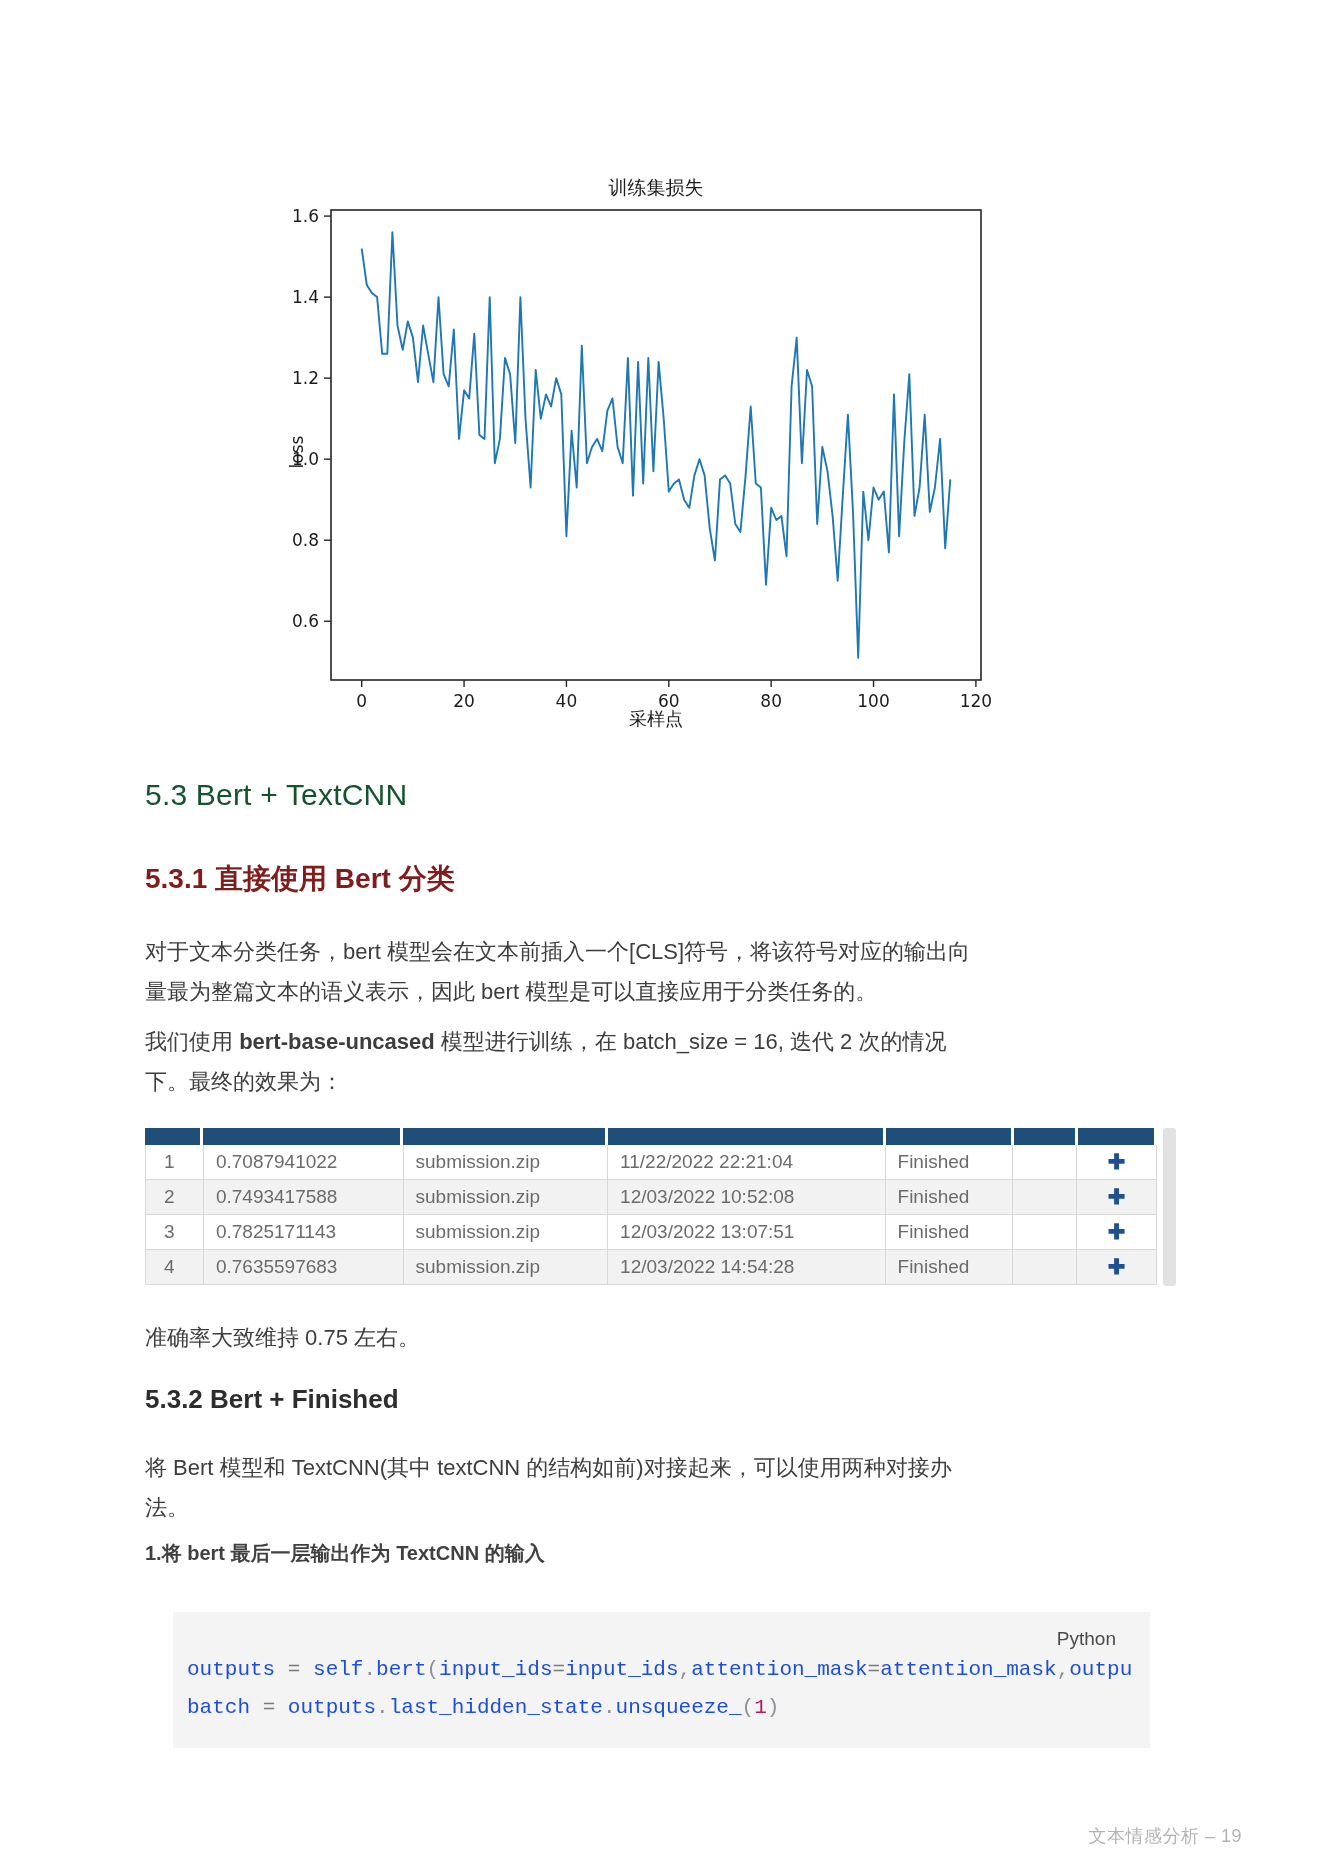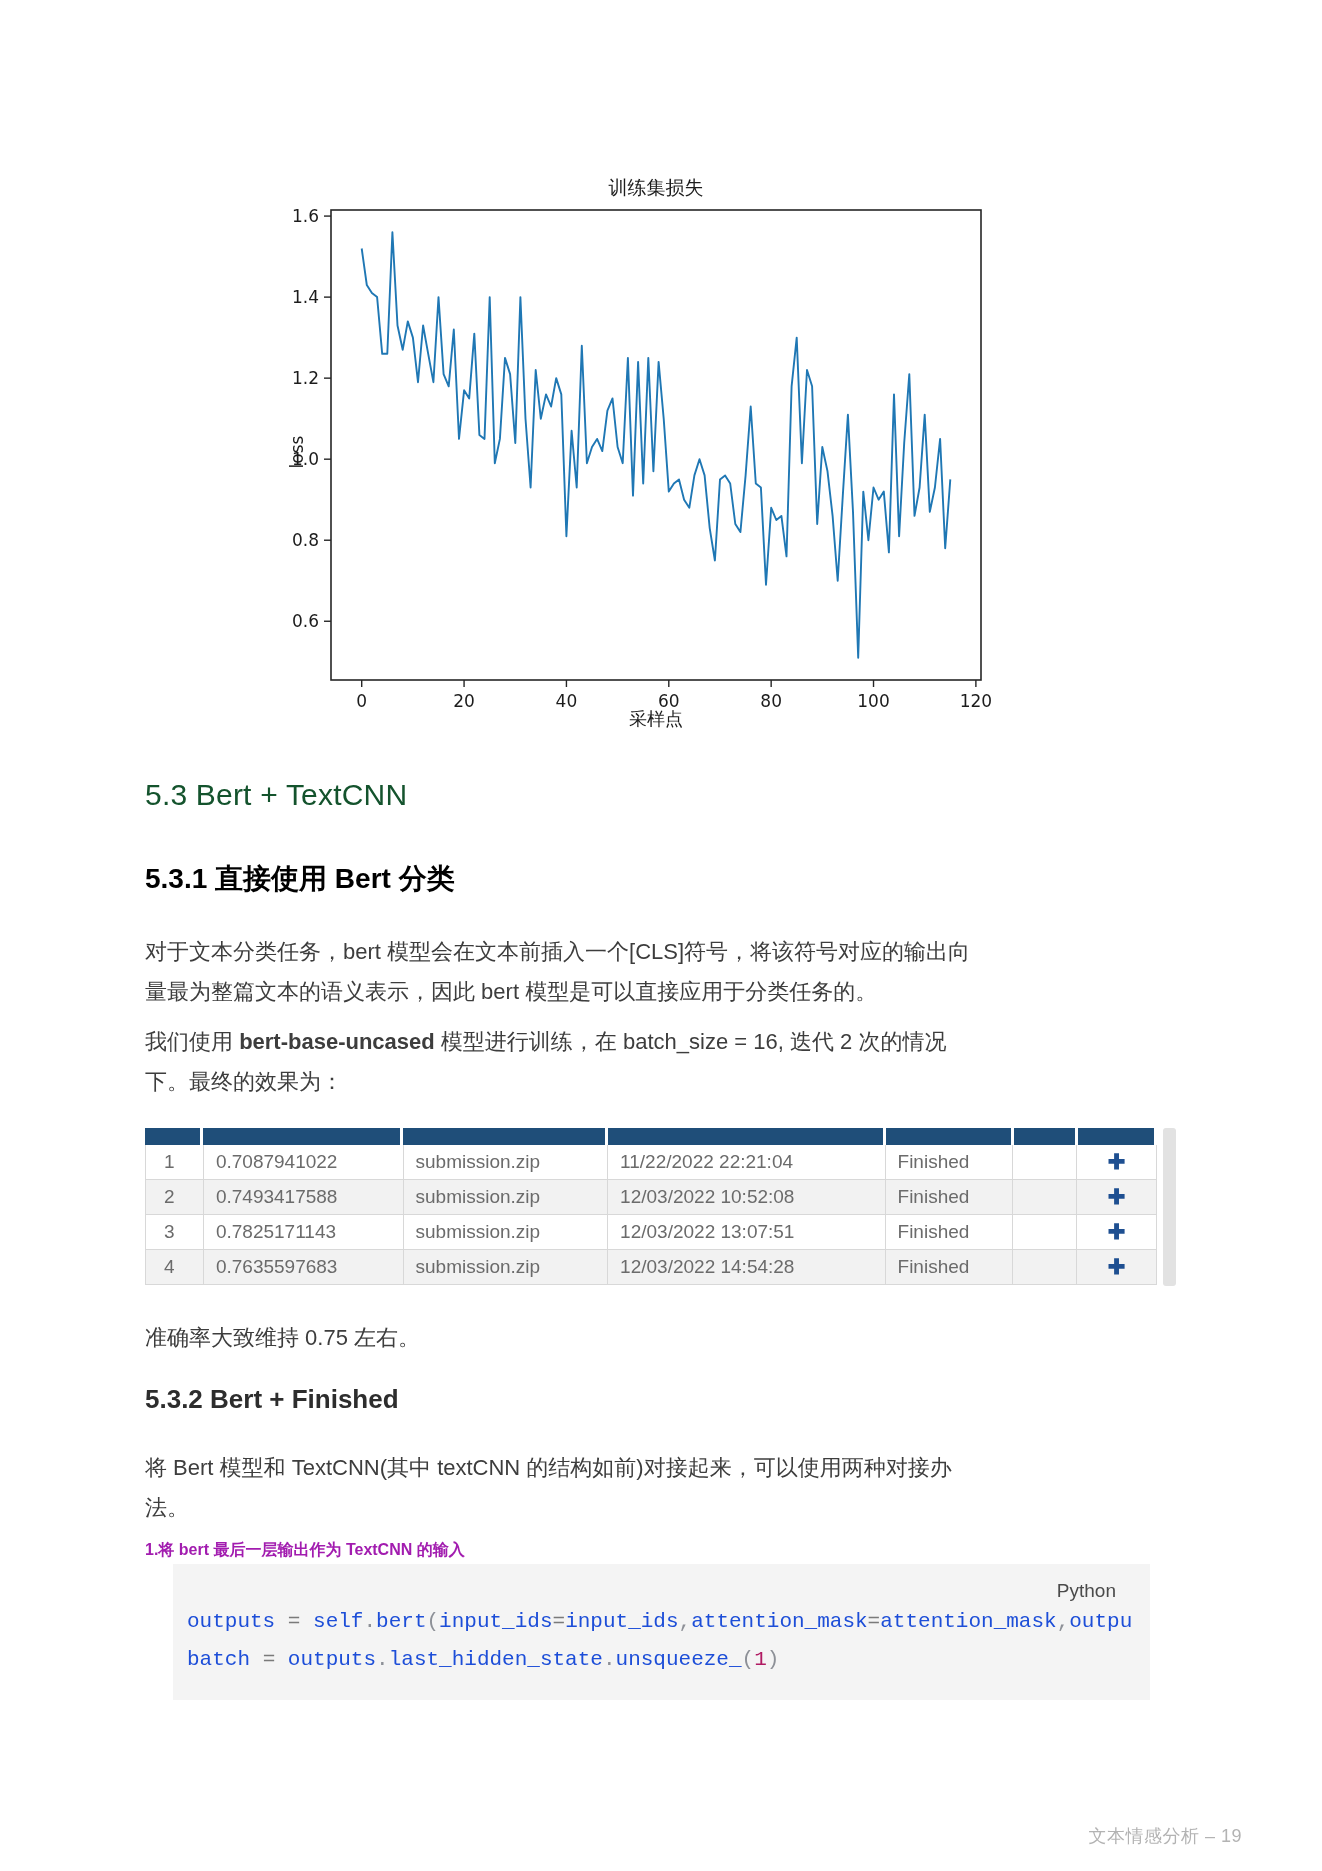--- a/index.html
+++ b/index.html
@@ -9,25 +9,25 @@
   
   #chart-wrap{position:absolute;left:283px;top:162px;width:715px;height:580px;}
   .ct{font-family:"DejaVu Sans",sans-serif;font-size:19px;fill:#1c1c1c;text-anchor:middle;}
   .cyl{font-family:"DejaVu Sans",sans-serif;font-size:17px;fill:#1c1c1c;text-anchor:middle;}
   .cxl{font-family:"DejaVu Sans",sans-serif;font-size:18px;fill:#1c1c1c;text-anchor:middle;}
   .ticklab{font-family:"DejaVu Sans",sans-serif;font-size:17px;fill:#1c1c1c;}
 
   
   .abs{position:absolute;left:145px;}
   h2.sec{font-size:30px;font-weight:500;color:#14532d;margin:0;letter-spacing:.2px;}
-  h3.sec1{font-size:28px;font-weight:700;color:#000000;margin:0;}
+  h3.sec1{font-size:28px;font-weight:700;color:#7f1d1d;margin:0;}
   h3.sec2{font-size:26px;font-weight:700;color:#2d2d2d;margin:0;}
   p.body{font-size:22px;line-height:40px;margin:0;width:1040px;color:#3d3d3d;white-space:pre-line;}
   .bold-inline{font-weight:700;}
-  .item-head{font-size:16px;font-weight:700;color:#a21caf;}
+  .item-head{font-size:20px;font-weight:700;color:#404040;}
 
   
   #table-wrap{position:absolute;left:145px;top:1128px;width:1012px;}
   #thead{display:flex;height:17px;}
   #thead .hseg{background:#1f4e79;height:17px;margin-right:3px;}
   #thead .hseg:last-child{margin-right:0;}
   .trow{display:flex;height:34px;line-height:34px;font-size:19px;color:#6b6b6b;
         border-left:1px solid #d8d8d8;border-right:1px solid #d8d8d8;border-bottom:1px solid #d8d8d8;}
   .trow:nth-child(even){background:#f2f2f2;}
   .trow:nth-child(odd){background:#ffffff;}
@@ -37,21 +37,21 @@
   .c2{width:200px;}
   .c3{width:205px;}
   .c4{width:278px;}
   .c5{width:128px;}
   .c6{width:64px;}
   .c7{width:79px;text-align:center;padding-left:0;}
   .plus{color:#1e4f91;font-weight:700;font-size:21px;cursor:pointer;}
   #scrollbar{position:absolute;left:1163px;top:1128px;width:13px;height:158px;background:#e2e2e2;border-radius:3px;}
 
   
-  #code-block{position:absolute;left:173px;top:1564px;width:977px;height:136px;background:#f4f4f4;
+  #code-block{position:absolute;left:173px;top:1612px;width:977px;height:136px;background:#f4f4f4;
               overflow:hidden;box-sizing:border-box;text-decoration:underline;}
   #code-lang{position:absolute;right:34px;top:16px;font-size:19px;color:#4a4a4a;}
   .codeline{position:absolute;left:14px;white-space:pre;font-family:"Liberation Mono",monospace;
             font-size:21px;color:#3b3f45;}
   #cl0{top:46px;} #cl1{top:84px;}
   .tk-k{color:#1d4ed8;} .tk-op{color:#7a7a7a;} .tk-p{color:#8d9097;} .tk-num{color:#b01a62;}
 
   
   #footer{position:absolute;right:80px;top:1824px;font-size:18px;color:#b3b3b3;letter-spacing:.5px;}
 </style>

